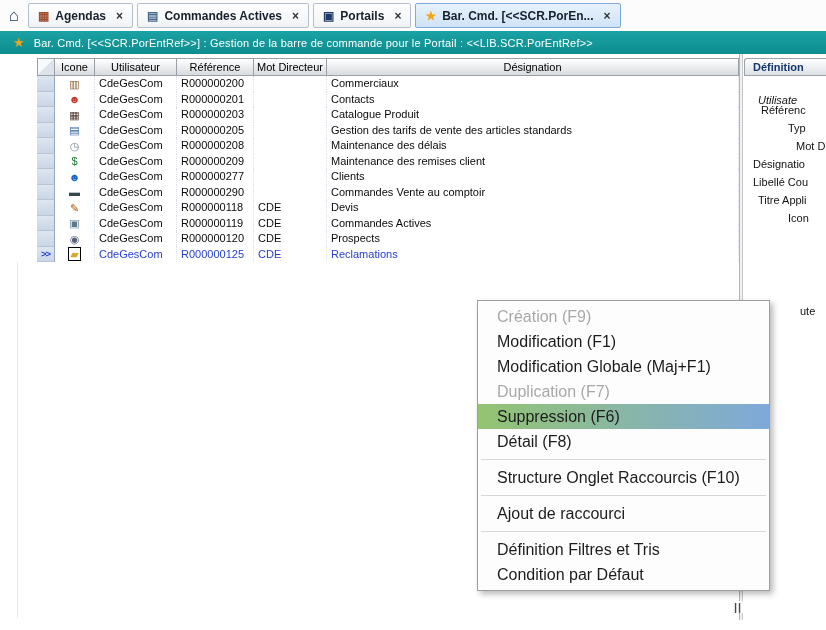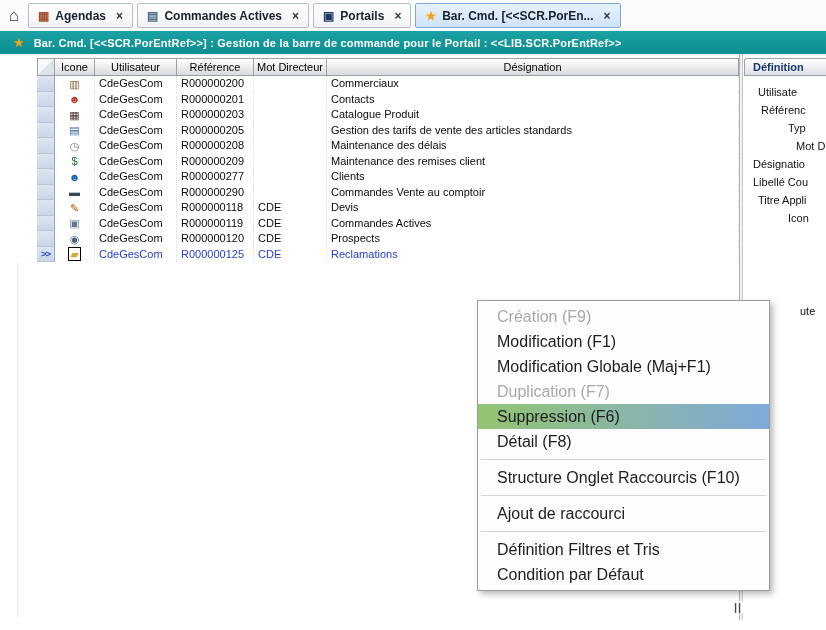--- a/index.html
+++ b/index.html
@@ -12,21 +12,21 @@
   .home{width:28px;text-align:center;font-size:17px;font-weight:bold;line-height:31px;cursor:default;}
   .tabs{display:flex;align-items:center;gap:4px;height:31px;}
   .tab{display:flex;align-items:center;gap:6px;height:25px;padding:0 9px;border:1px solid #b3bfcc;border-radius:2px;background:linear-gradient(#ffffff,#f0f3f6);font-size:12px;font-weight:bold;color:#17202c;white-space:nowrap;}
   .tab.active{background:linear-gradient(#e7f2fd,#cfe3f7);border-color:#7fa9d9;}
   .tab .icon{font-size:12px;}
   .tab-close{margin-left:4px;font-size:12px;font-weight:bold;color:#333;}
 
   
   .tealbar{position:absolute;left:0;top:31px;width:100%;height:23px;background:linear-gradient(#1aa2a4,#0e8d8f);display:flex;align-items:center;gap:9px;padding-left:13px;}
   .tstar{font-size:13px;line-height:23px;}
-  .ttext{color:#fff;font-size:11px;font-weight:bold;letter-spacing:.2px;white-space:nowrap;}
+  .ttext{color:#fff;font-size:11px;font-weight:normal;letter-spacing:.2px;white-space:nowrap;}
 
   
   .grid{position:absolute;left:0;top:58px;width:739px;padding-left:37px;}
   .ghead{display:flex;height:18px;}
   .hc{border:1px solid #9aa0a8;border-left:none;background:linear-gradient(#ffffff,#d8dbdf);font-size:11px;text-align:center;line-height:16px;color:#000;overflow:hidden;white-space:nowrap;}
   .hc:first-child{border-left:1px solid #9aa0a8;}
   .hc.gut{background:linear-gradient(135deg,#f7fafc 0 50%,#dde3eb 50% 100%);}
   .gut{width:18px;flex:none;}
   .icone{width:40px;flex:none;}
   .util{width:82px;flex:none;}
@@ -231,21 +231,21 @@
 
   <div class="gutline"></div>
   <div class="vsplit"></div>
   <span class="grip icon" style="color: rgb(74, 74, 74);">||</span>
 
   <div class="panel">
     <div class="phead">
       <span>Définition</span>
     </div>
     <div class="plabels">
-        <span class="plabel" style="left: 14px; top: 28px;">Utilisate</span>
+        <span class="plabel" style="left: 14px; top: 36px; font-style: italic;">Utilisate</span>
         <span class="plabel" style="left: 17px; top: 46px; text-align: center;">Référenc</span>
         <span class="plabel" style="left: 44px; top: 64px;">Typ</span>
         <span class="plabel" style="left: 4px; top: 82px; margin-left: 48px;">Mot Directe</span>
         <span class="plabel" style="left: 9px; top: 100px;">Désignatio</span>
         <span class="plabel" style="left: 9px; top: 118px;">Libellé Cou</span>
         <span class="plabel" style="left: 14px; top: 136px;">Titre Appli</span>
         <span class="plabel" style="left: 44px; top: 154px;">Icon</span>
         <span class="plabel" style="left: 56px; top: 247px;">ute</span>
       </div>
   </div>

